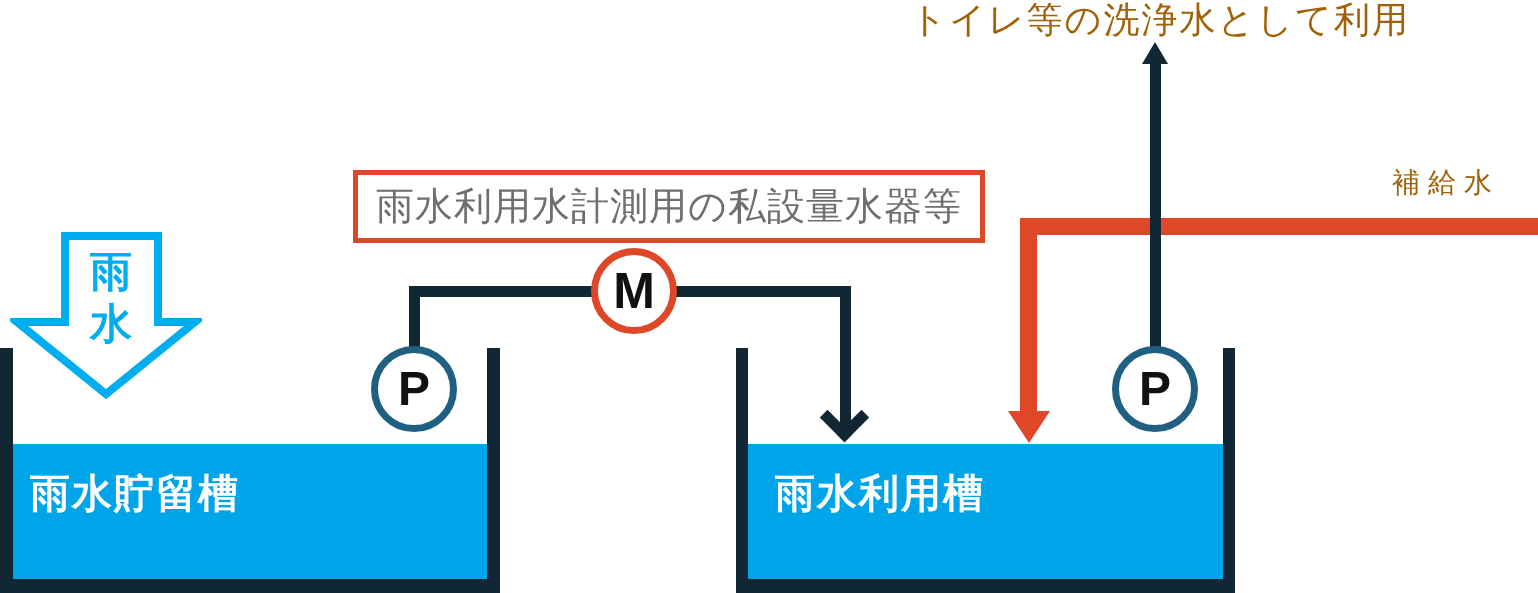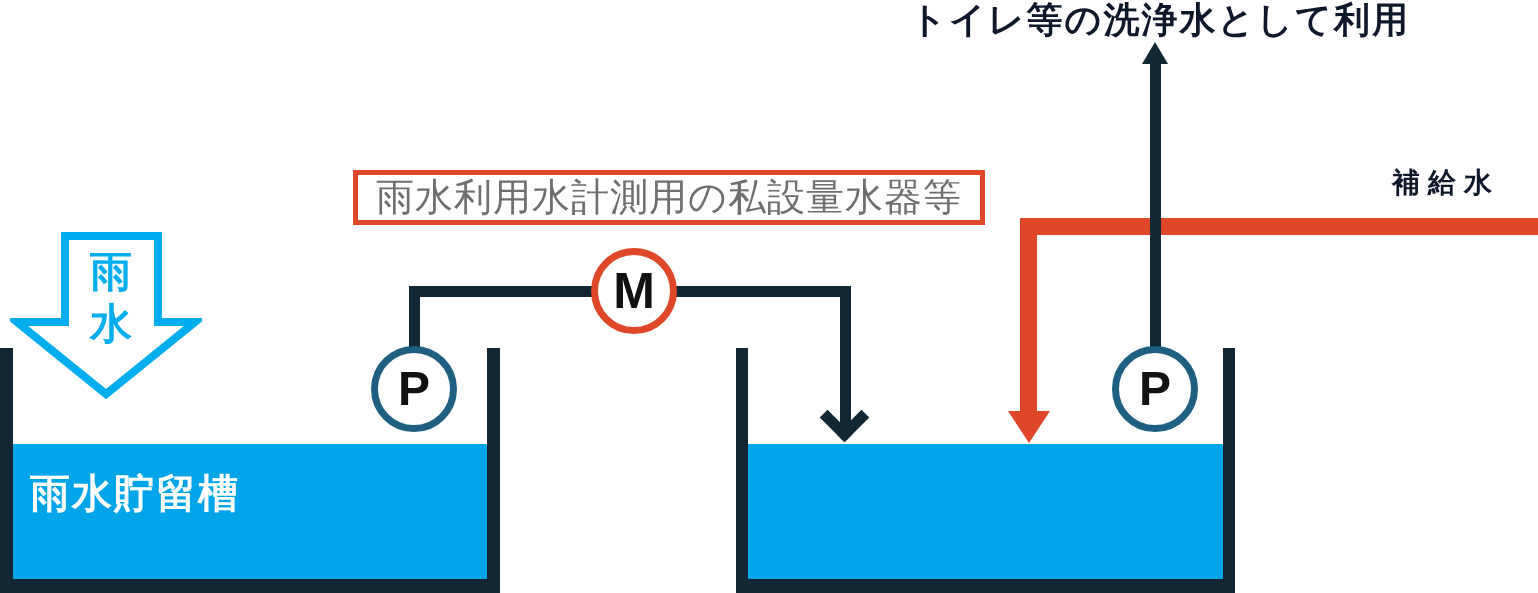--- a/index.html
+++ b/index.html
@@ -38,28 +38,28 @@
     position:absolute;width:86px;height:86px;box-sizing:border-box;
     border-radius:50%;background:#ffffff;
     display:flex;align-items:center;justify-content:center;
     font-weight:bold;font-size:50px;color:#111111;line-height:1;
   }
   .inst-m{border:7px solid #de4727;}
   .inst-p{border:7px solid #1e5f82;font-size:48px;}
 
   
   .meter-box{
-    position:absolute;left:353px;top:170px;width:632px;height:55px;
+    position:absolute;left:353px;top:170px;width:632px;height:73px;
     box-sizing:border-box;border:5px solid #de4727;background:#ffffff;
     display:flex;align-items:center;justify-content:center;
   }
   .meter-box span{font-size:38px;color:#6f6f6f;letter-spacing:1px;white-space:nowrap;}
 
   
-  .lbl-gray{position:absolute;color:#0f172a;font-weight:bold;white-space:nowrap;}
+  .lbl-gray{position:absolute;color:#a16207;font-weight:normal;white-space:nowrap;}
   .lbl-toilet{left:880px;top:0px;width:560px;text-align:center;font-size:36px;letter-spacing:2px;line-height:40px;}
   .lbl-supply{left:1392px;top:162px;font-size:28px;letter-spacing:8px;line-height:42px;}
   .tank-label{position:absolute;color:#ffffff;font-weight:bold;font-size:40px;letter-spacing:2px;white-space:nowrap;}
   .rain-chars{
     position:absolute;left:84px;top:246px;width:54px;text-align:center;
     color:#00aeef;font-weight:bold;font-size:42px;line-height:52px;
   }
   .rain-chars span{display:block;}
 </style>
 </head>
@@ -109,14 +109,15 @@
     <span>P</span>
   </div>
 
   <div class="meter-box">
     <span>雨水利用水計測用の私設量水器等</span>
   </div>
 
   <div class="lbl-gray lbl-toilet">トイレ等の洗浄水として利用</div>
   <div class="lbl-gray lbl-supply">補給水</div>
   <div class="tank-label" style="left:30px;top:466px;">雨水貯留槽</div>
+  <div class="tank-label" style="left:775px;top:466px;">雨水利用槽</div>
 
 </div>
 
 </body></html>

